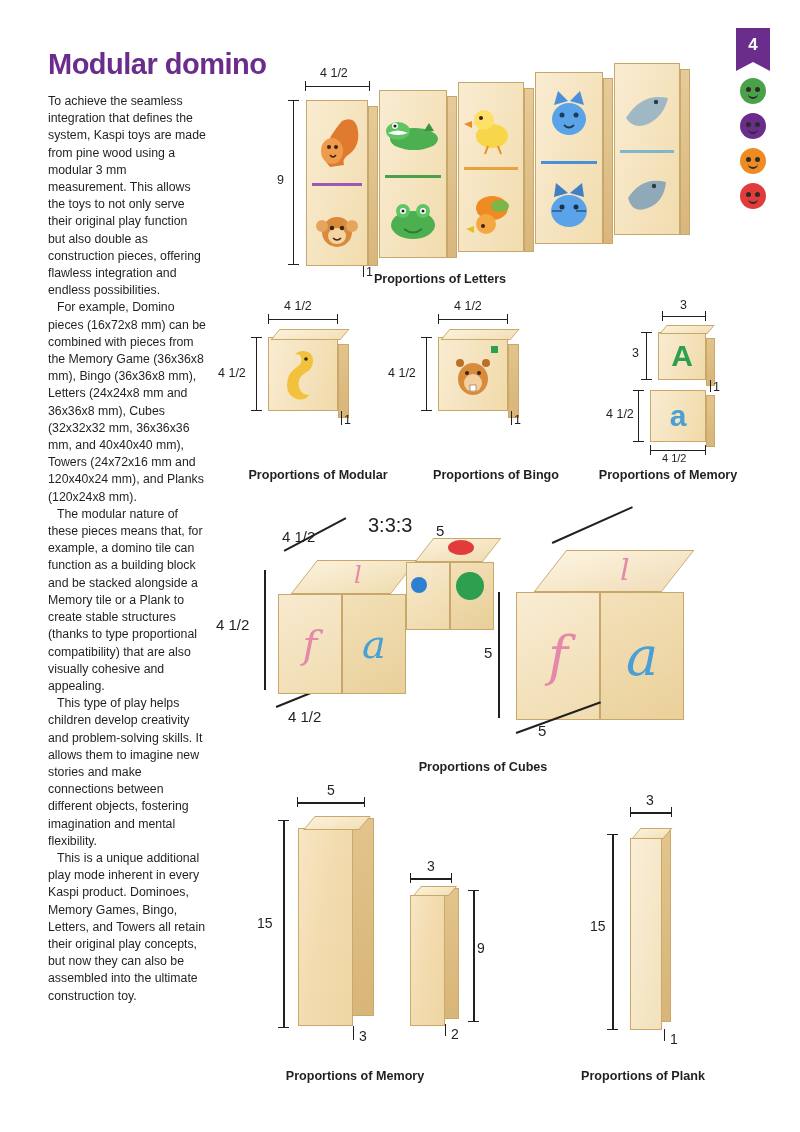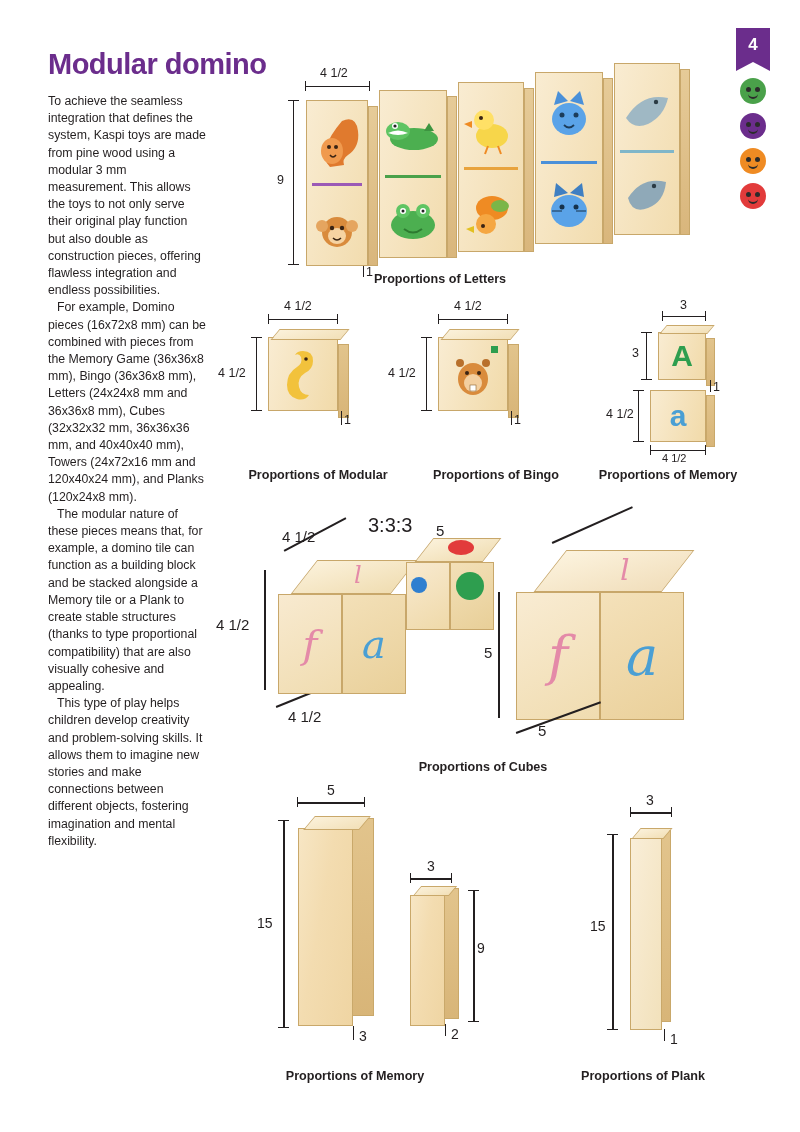--- a/index.html
+++ b/index.html
@@ -222,20 +222,21 @@
   </div>
 </div>
 
 <div class="title">Modular domino</div>
 
 <div class="copy">
   <p>To achieve the seamless integration that defines the system, Kaspi toys are made from pine wood using a modular 3 mm measurement. This allows the toys to not only serve their original play function but also double as construction pieces, offering flawless integration and endless possibilities.</p>
   <p>For example, Domino pieces (16x72x8 mm) can be combined with pieces from the Memory Game (36x36x8 mm), Bingo (36x36x8 mm), Letters (24x24x8 mm and 36x36x8 mm), Cubes (32x32x32 mm, 36x36x36 mm, and 40x40x40 mm), Towers (24x72x16 mm and 120x40x24 mm), and Planks (120x24x8 mm).</p>
   <p>The modular nature of these pieces means that, for example, a domino tile can function as a building block and be stacked alongside a Memory tile or a Plank to create stable structures (thanks to type proportional compatibility) that are also visually cohesive and appealing.</p>
   <p>This type of play helps children develop creativity and problem-solving skills. It allows them to imagine new stories and make connections between different objects, fostering imagination and mental flexibility.</p>
+  <p>This is a unique additional play mode inherent in every Kaspi product. Dominoes, Memory Games, Bingo, Letters, and Towers all retain their original play concepts, but now they can also be assembled into the ultimate construction toy.</p>
 </div>
 
 <div id="dominoes">
 
   <div class="dimline" style="left:30px; top:26px; width:65px; height:1px;"></div>
   <div class="dimline" style="left:30px; top:21px; width:1px; height:10px;"></div>
   <div class="dimline" style="left:94px; top:21px; width:1px; height:10px;"></div>
   <div class="dimtext" style="left:45px; top:6px;">4 1/2</div>
 
   <div class="dimline" style="left:18px; top:40px; width:1px; height:165px;"></div>

